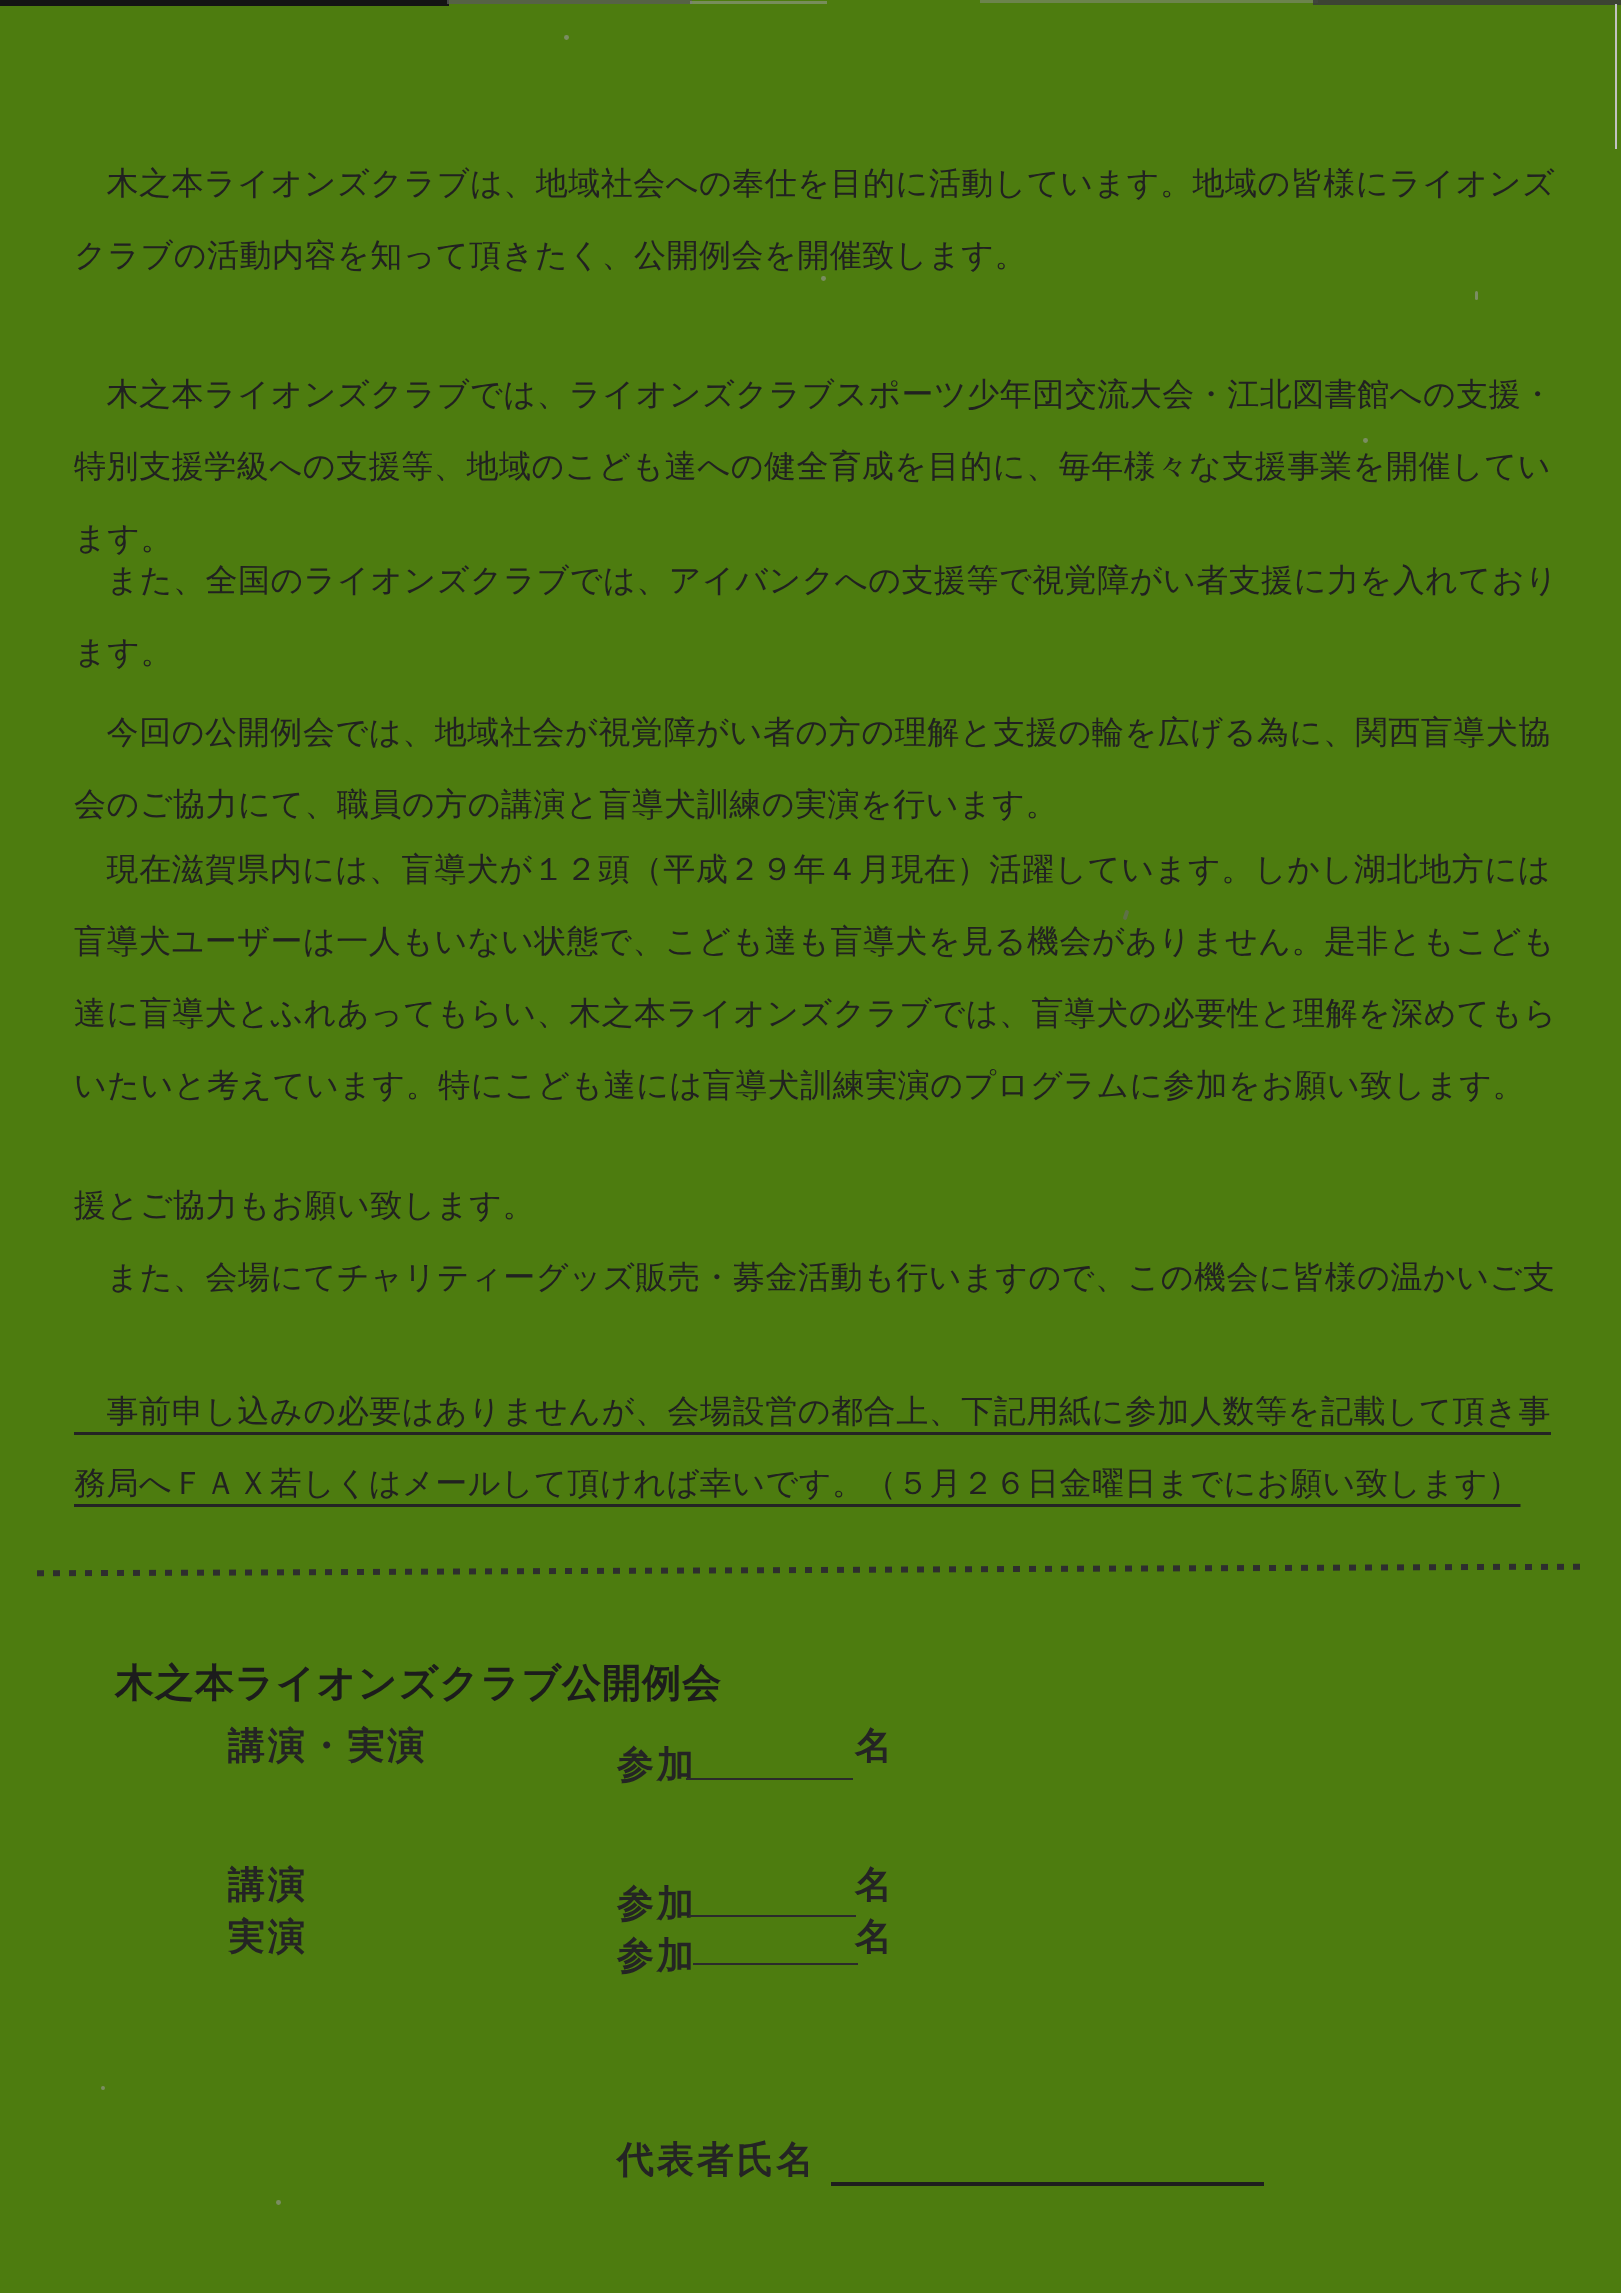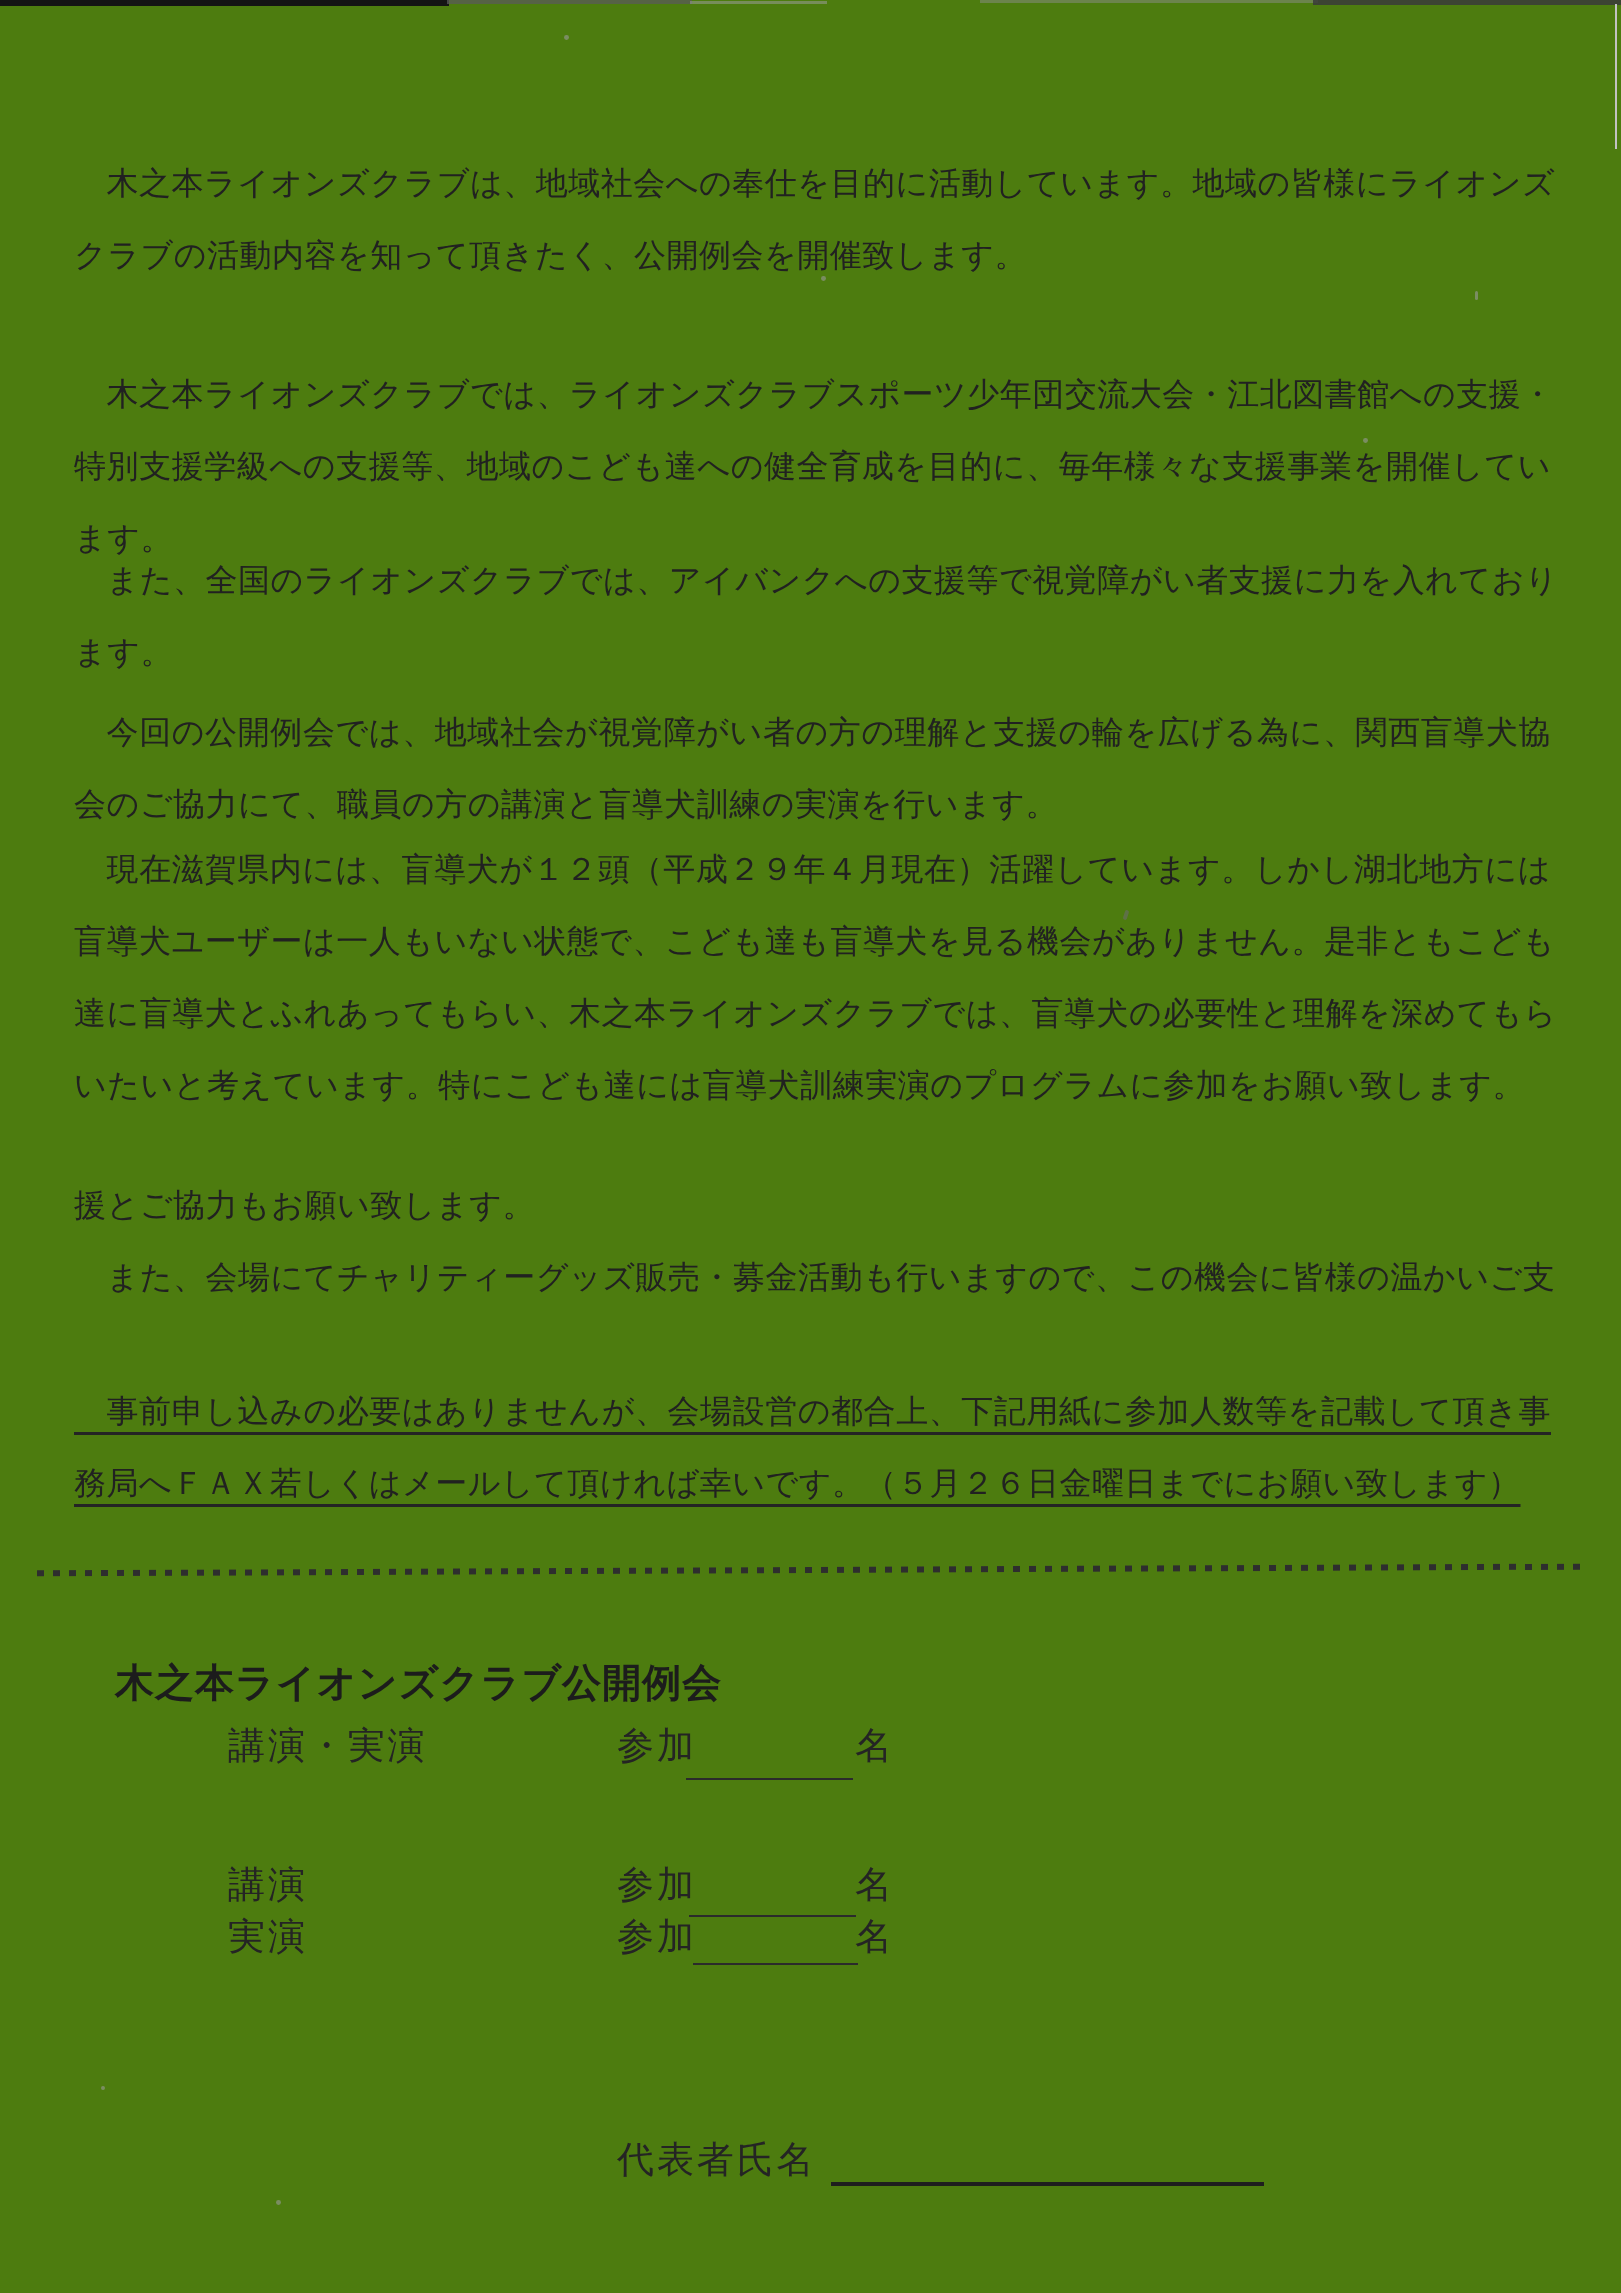--- a/index.html
+++ b/index.html
@@ -57,25 +57,25 @@
   
   .form-title{
     position:absolute;left:115px;top:1656px;
     font-size:39px;font-weight:bold;letter-spacing:1px;color:#1c1c1c;
     white-space:nowrap;
   }
   .form-row{position:absolute;left:0;top:0;width:1621px;height:108px;}
   .r1{top:1721px;} .r2{top:1860px;} .r3{top:1912px;} .r4{top:2135px;}
   .f-label,.f-prefix,.f-suffix,.f-rep{
     position:absolute;top:0;
-    font-size:37px;font-weight:normal;letter-spacing:2.9px;color:#242424;
+    font-size:37px;font-weight:bold;letter-spacing:2.9px;color:#242424;
     white-space:nowrap;
   }
   .f-label{left:228px;}
-  .f-prefix{left:617px;}
+  .f-prefix{left:617px;margin-top:19px;}
   .f-suffix{left:855px;}
   .f-rep{left:617px;}
   .blank{
     position:absolute;height:0;border-bottom:2.9px solid #2b2b2b;
   }
   .b1{left:686px;top:57px;width:167px;}
   .b2{left:689px;top:55px;width:167px;}
   .b3{left:693px;top:51px;width:165px;}
   .b-rep{left:831px;top:47px;width:433px;border-bottom-width:4.9px;border-bottom-color:#1e1e1e;}
 </style>

